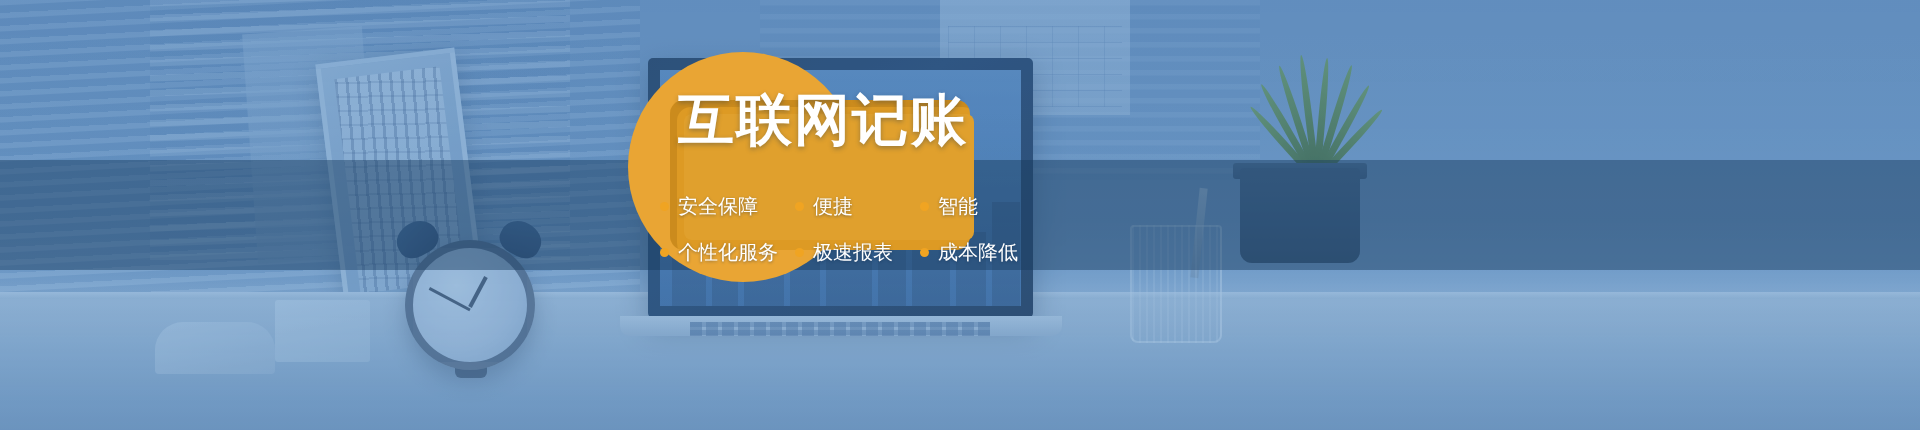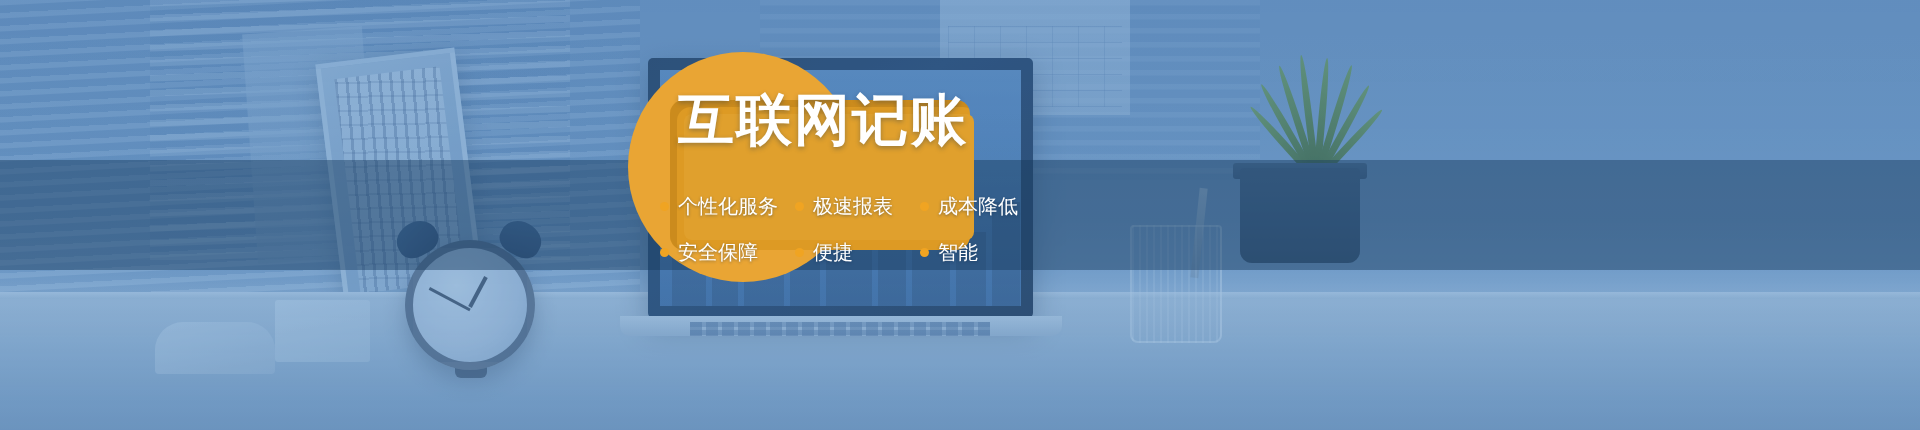--- a/index.html
+++ b/index.html
@@ -365,44 +365,44 @@
   <div class="deco">
     <div class="deco-circle"></div>
     <div class="deco-rect"></div>
     <div class="deco-rect-inner"></div>
   </div>
 
   <div class="content">
     <div class="title">互联网记账</div>
 
     <div class="features">
+      <div class="feat-row row1">
+        <span class="feat">
+          <span class="dot"></span>
+          <span class="feat-label">安全保障</span>
+        </span>
+        <span class="feat">
+          <span class="dot"></span>
+          <span class="feat-label">便捷</span>
+        </span>
+        <span class="feat">
+          <span class="dot"></span>
+          <span class="feat-label">智能</span>
+        </span>
+      </div>
       <div class="feat-row row2">
         <span class="feat">
           <span class="dot"></span>
           <span class="feat-label">个性化服务</span>
         </span>
         <span class="feat">
           <span class="dot"></span>
           <span class="feat-label">极速报表</span>
         </span>
         <span class="feat">
           <span class="dot"></span>
           <span class="feat-label">成本降低</span>
-        </span>
-      </div>
-      <div class="feat-row row1">
-        <span class="feat">
-          <span class="dot"></span>
-          <span class="feat-label">安全保障</span>
-        </span>
-        <span class="feat">
-          <span class="dot"></span>
-          <span class="feat-label">便捷</span>
-        </span>
-        <span class="feat">
-          <span class="dot"></span>
-          <span class="feat-label">智能</span>
         </span>
       </div>
     </div>
   </div>
 
 </div>
 
 </body></html>

